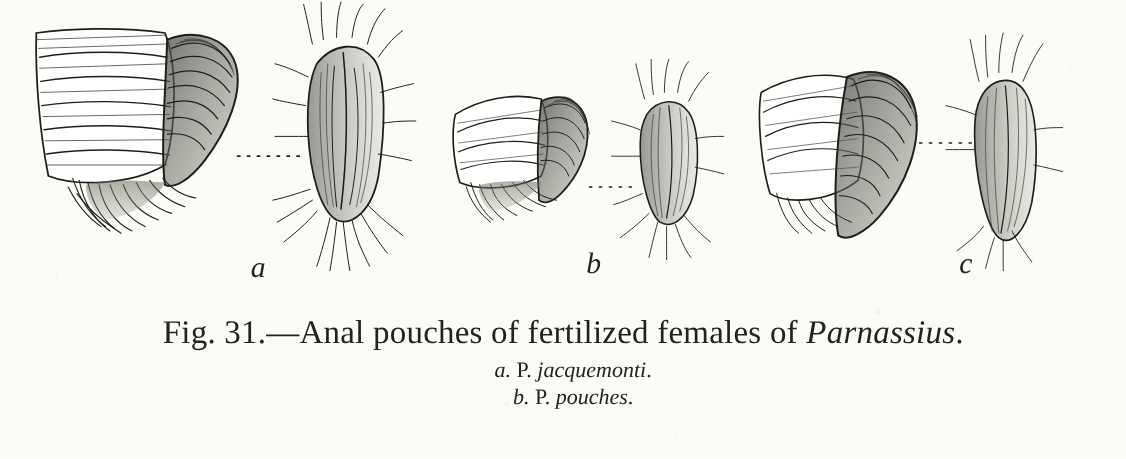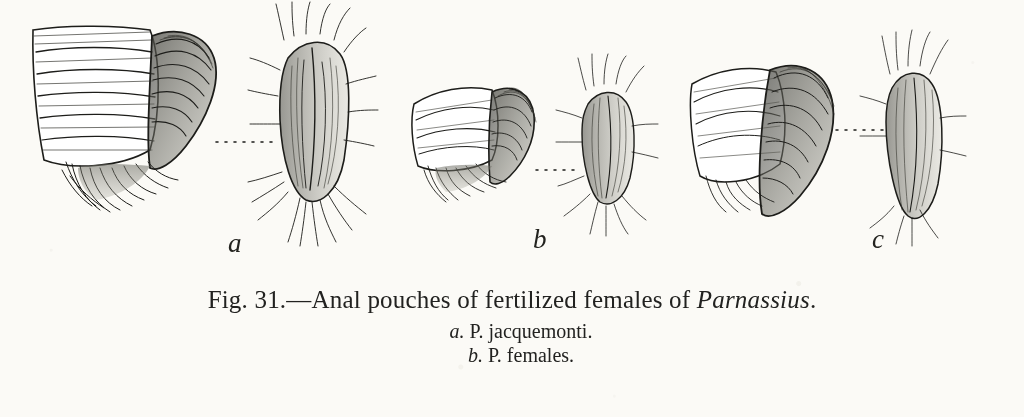--- a/index.html
+++ b/index.html
@@ -43,21 +43,21 @@
   .lab-c { left: 872px; top: 224px; }
 
   .caption {
     position: absolute;
     left: 0;
     top: 286px;
     width: 1024px;
     text-align: center;
   }
   .caption-main {
-    font-size: 25px;
+    font-size: 30px;
     letter-spacing: 0.2px;
     color: #222220;
     white-space: nowrap;
   }
   .caption-main .sp-name {
     font-style: italic;
   }
   .caption-list {
     margin-top: 5px;
     display: block;
@@ -70,20 +70,21 @@
     text-indent: 0;
     margin-left: 18px;
   }
   .caption-list .item .key {
     font-style: italic;
   }
   .caption-list .item .genus {
     font-style: normal;
   }
   .caption-list .item .epithet {
+    font-style: italic;
   }
   
   .speckle {
     position: absolute;
     inset: 0;
     pointer-events: none;
     opacity: 0.5;
     background-image:
       radial-gradient(circle at 5% 60%, rgba(120,115,100,0.10) 0 1px, rgba(0,0,0,0) 2px),
       radial-gradient(circle at 95% 15%, rgba(120,115,100,0.08) 0 1px, rgba(0,0,0,0) 2px),
@@ -360,19 +361,19 @@
     <div class="caption-main">
       <span>Fig. 31.—</span><span>Anal pouches of fertilized females of </span><span class="sp-name">Parnassius</span><span>.</span>
     </div>
     <div class="caption-list">
       <span class="item">
         <span class="key">a.</span>
         <span class="genus">P. </span><span class="epithet">jacquemonti</span><span>.</span>
       </span>
       <span class="item">
         <span class="key">b.</span>
-        <span class="genus">P. </span><span class="epithet">females</span><span>.</span>
+        <span class="genus">P. </span><span class="epithet">pouches</span><span>.</span>
       </span>
     </div>
   </div>
 
   <div class="speckle"></div>
 </div>
 
 </body></html>

